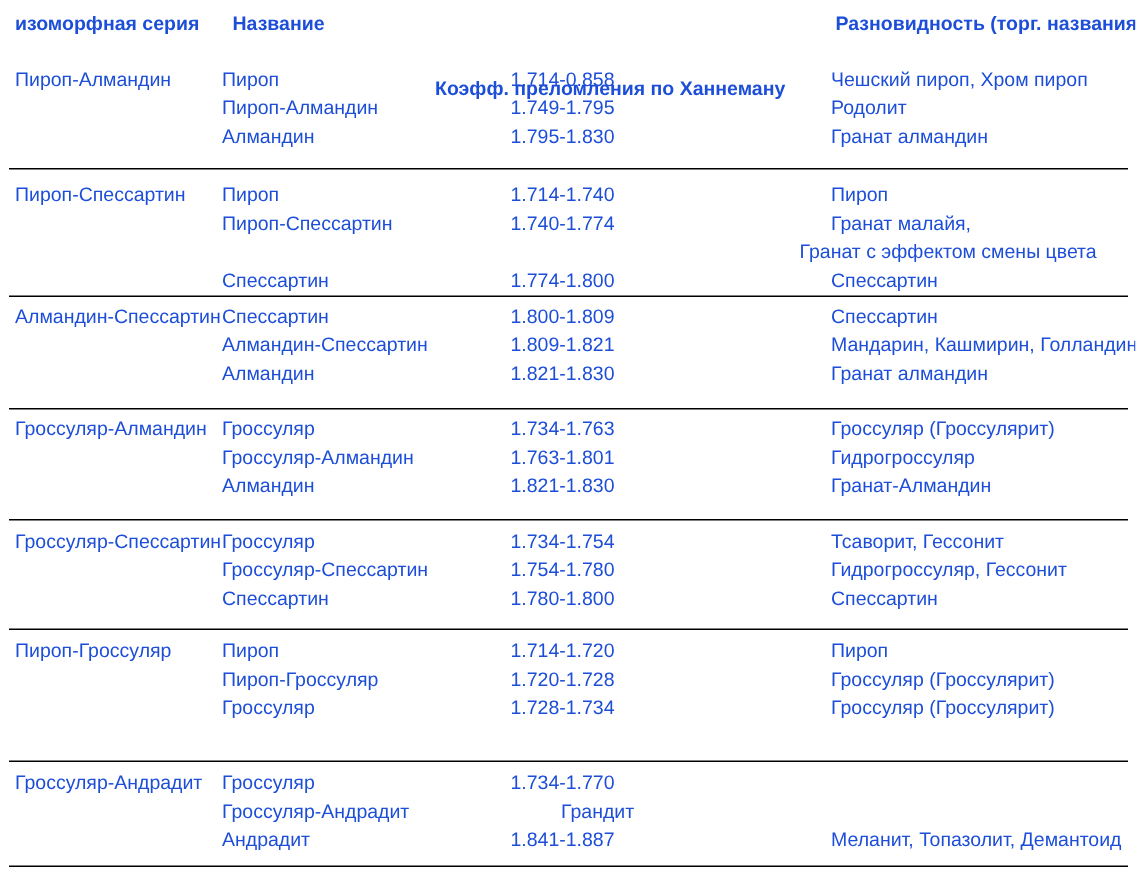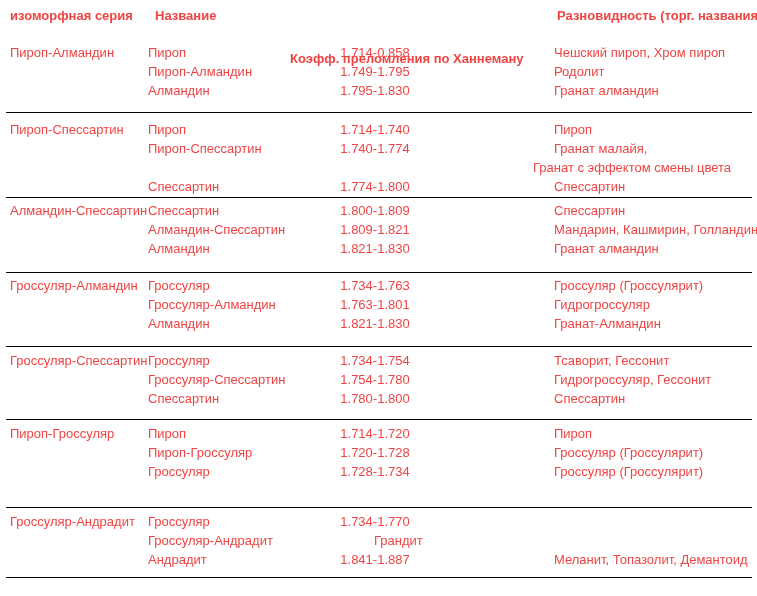--- a/index.html
+++ b/index.html
@@ -7,21 +7,21 @@
     padding: 0;
     background: #ffffff;
   }
   .page {
     position: relative;
     width: 757px;
     height: 596px;
     background: #ffffff;
     font-family: "Liberation Sans", "DejaVu Sans", sans-serif;
     font-size: 13px;
-    color: #ef4444;
+    color: #1d4ed8;
     overflow: hidden;
   }
   .header-row {
     position: absolute;
     top: 6px;
     left: 0;
     width: 757px;
     height: 19px;
     line-height: 19px;
     font-weight: bold;

